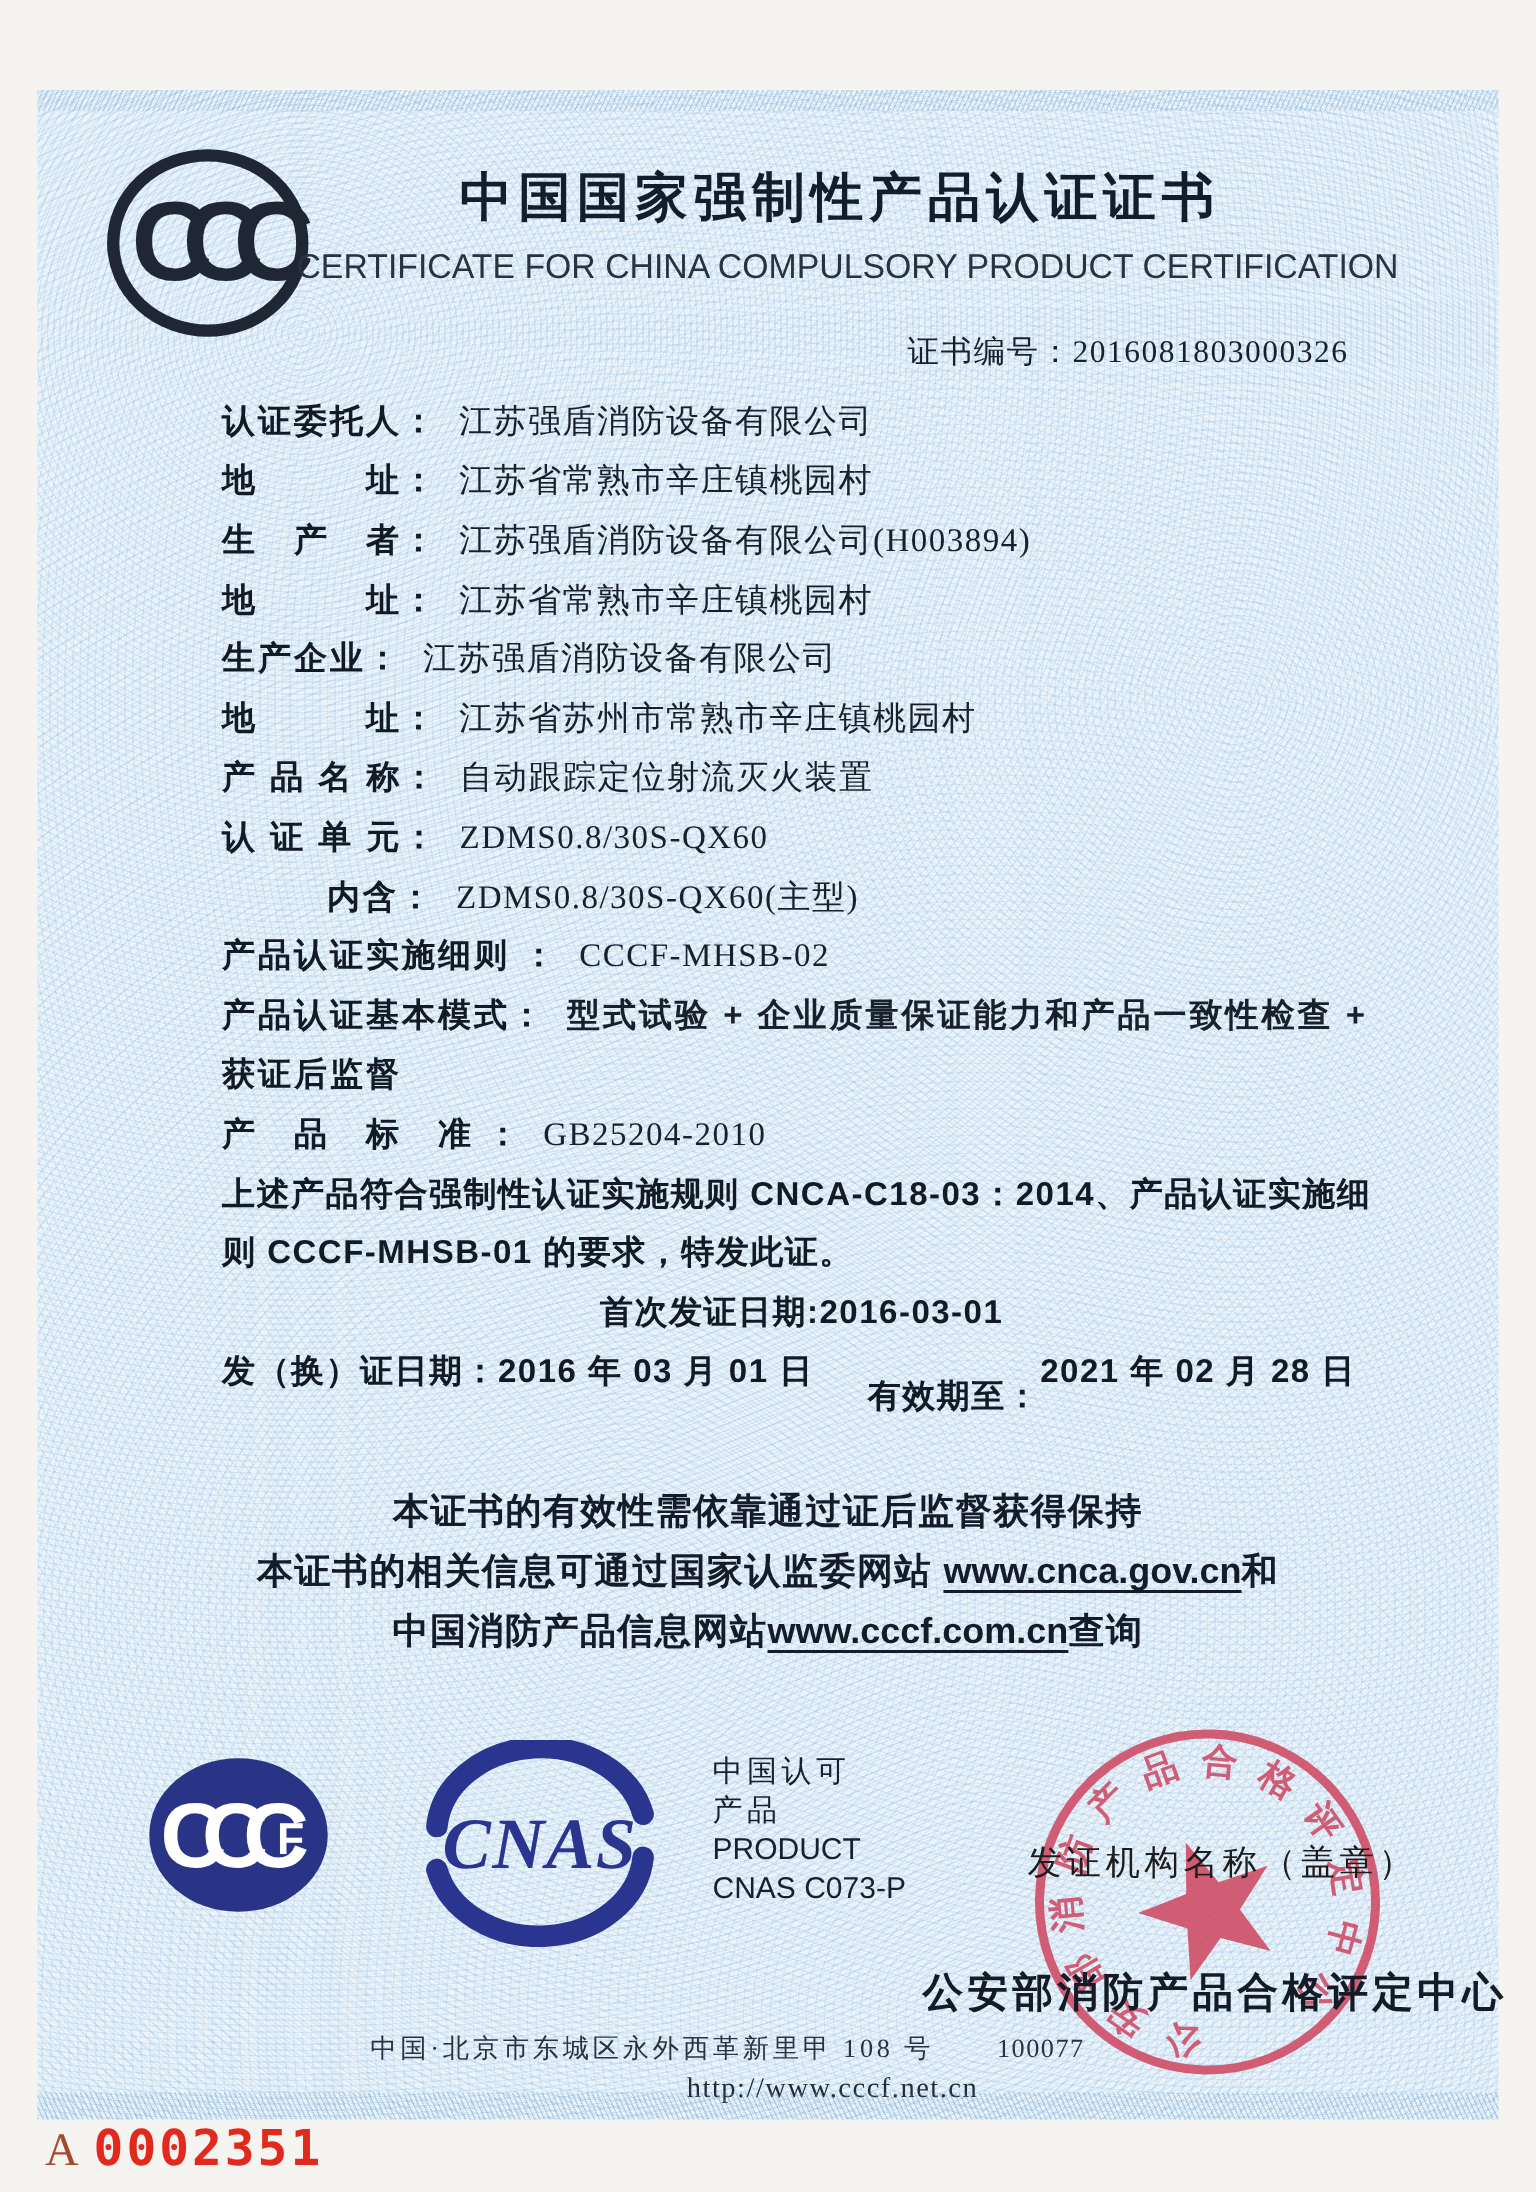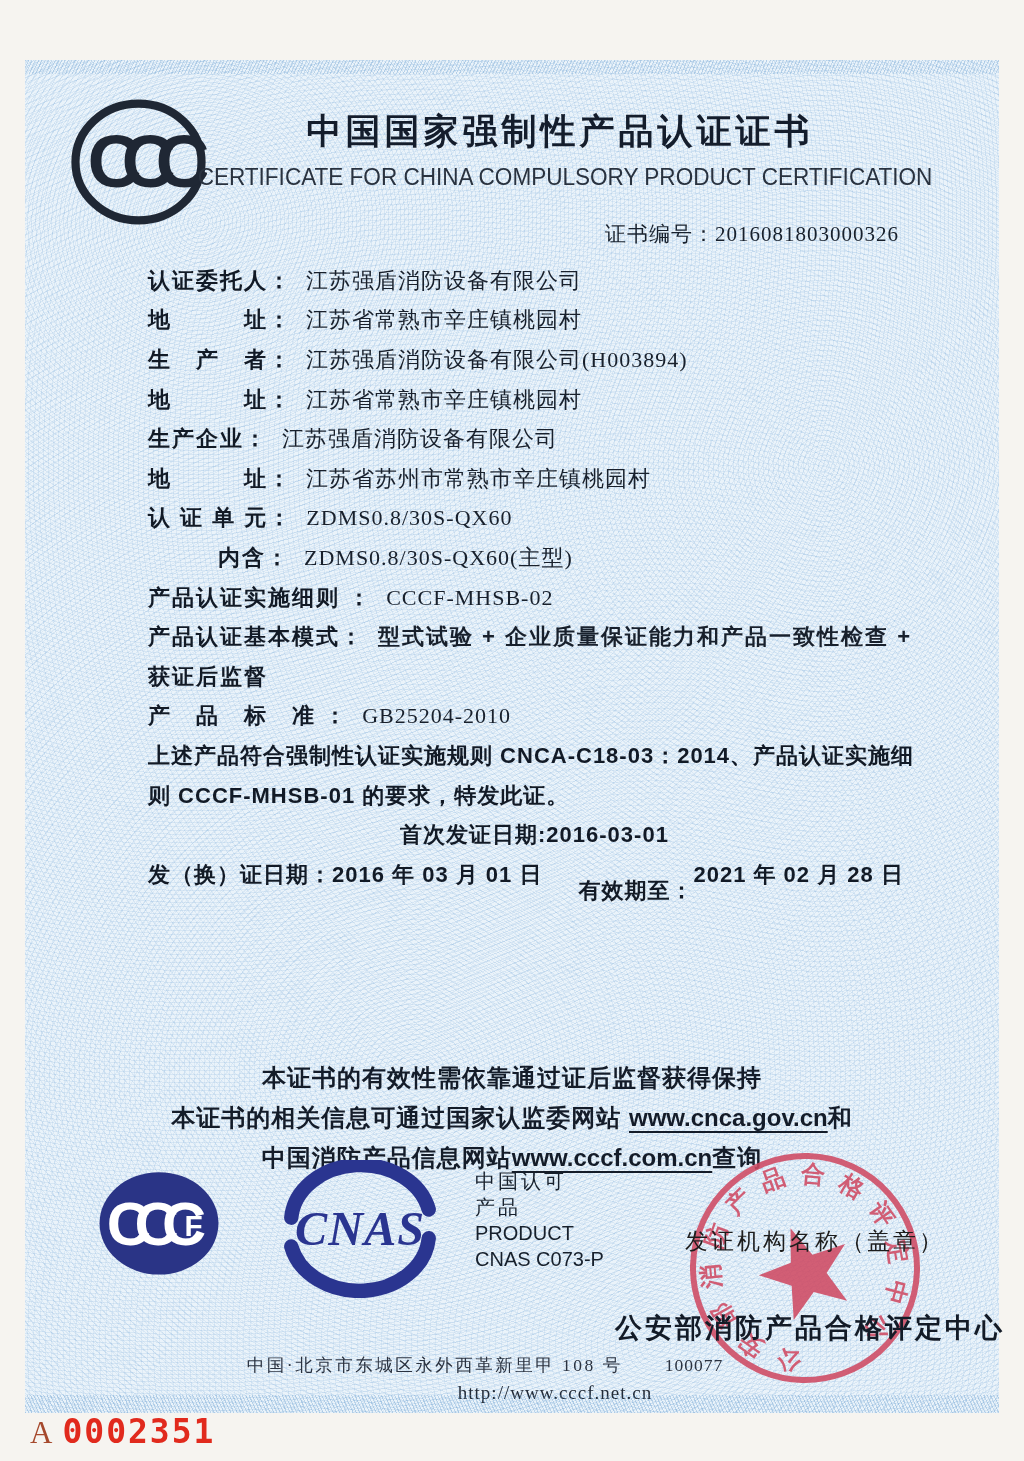--- a/index.html
+++ b/index.html
@@ -47,21 +47,21 @@
   .frow{height:39.6px;display:flex;align-items:center;white-space:nowrap;}
   .lbl{font-weight:bold;font-size:22px;letter-spacing:2px;white-space:pre;margin-right:14px;color:#121a26;}
   .val{font-size:22px;letter-spacing:1px;font-family:"Liberation Serif",serif;color:#18202c;}
   .val.vbold{font-family:"Liberation Sans",sans-serif;font-weight:bold;letter-spacing:2px;}
   .indent{padding-left:70px;}
   .stmt{height:39.6px;display:flex;align-items:center;font-weight:bold;font-size:22px;letter-spacing:1px;white-space:nowrap;color:#121a26;}
   .first-issue{padding-left:252px;}
   .gap2{margin-left:36px;margin-top:33px;}
   
   .notice{
-    position:absolute;left:0;top:998px;width:974px;text-align:center;
+    position:absolute;left:0;top:928px;width:974px;text-align:center;
     font-size:24px;font-weight:600;letter-spacing:1px;color:#141c29;
   }
   .notice .nline{line-height:40px;white-space:nowrap;}
   .url{
     text-decoration:underline;text-underline-offset:5px;
     font-family:"Liberation Sans",sans-serif;font-weight:600;letter-spacing:0;
   }
   
   .cccf-logo{position:absolute;left:72px;top:1108px;width:124px;height:114px;}
   .cnas-logo{position:absolute;left:256px;top:1100px;width:158px;height:138px;}
@@ -126,20 +126,24 @@
         <span class="lbl">地　　　址：</span>
         <span class="val">江苏省常熟市辛庄镇桃园村</span>
       </div>
     <div class="frow">
         <span class="lbl">生产企业：</span>
         <span class="val">江苏强盾消防设备有限公司</span>
       </div>
     <div class="frow">
         <span class="lbl">地　　　址：</span>
         <span class="val">江苏省苏州市常熟市辛庄镇桃园村</span>
+      </div>
+    <div class="frow">
+        <span class="lbl">产 品 名 称：</span>
+        <span class="val">自动跟踪定位射流灭火装置</span>
       </div>
     <div class="frow">
         <span class="lbl">认 证 单 元：</span>
         <span class="val">ZDMS0.8/30S-QX60</span>
       </div>
     <div class="frow indent">
         <span class="lbl">内含：</span>
         <span class="val">ZDMS0.8/30S-QX60(主型)</span>
       </div>
     <div class="frow">

